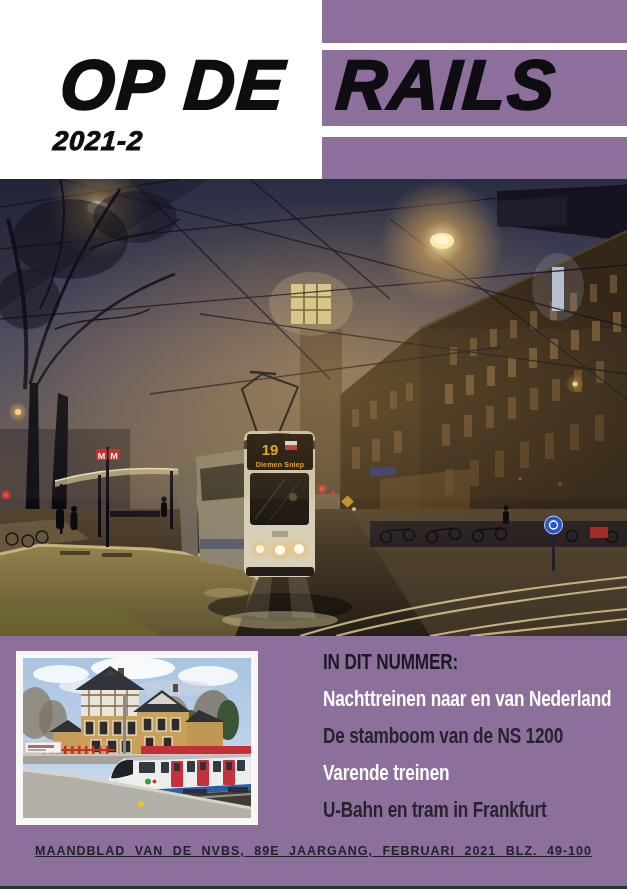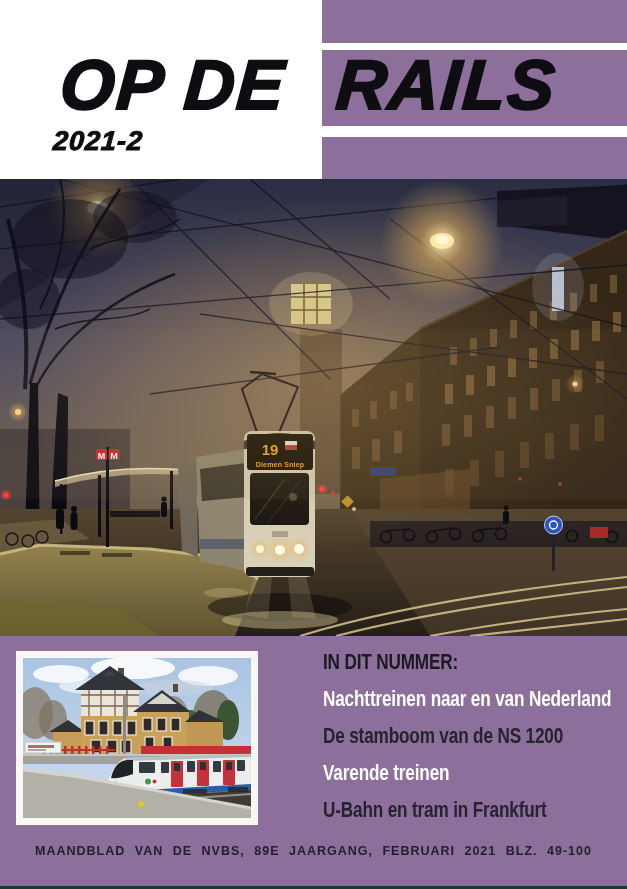--- a/index.html
+++ b/index.html
@@ -49,21 +49,21 @@
   }
   #toc-heading{top:651px;}
   #toc-item-0{top:688px;}
   #toc-item-1{top:725px;}
   #toc-item-2{top:762px;}
   #toc-item-3{top:799px;}
 
   #footer-line{
     position:absolute;left:0;top:844px;width:627px;text-align:center;
     font-size:12.5px;font-weight:bold;letter-spacing:1px;word-spacing:5px;
-    color:var(--footer-black,#211f2a);white-space:nowrap;z-index:3;
+    color:var(--footer-black,#211f2a);white-space:nowrap;z-index:3;text-decoration:underline;
   }
   svg text{font-family:"Liberation Sans","DejaVu Sans",sans-serif;}
 </style>
 </head>
 <body>
 
 <div id="page">
 
   <div class="band" id="band-top"></div>
   <div class="band" id="band-mid"></div>

